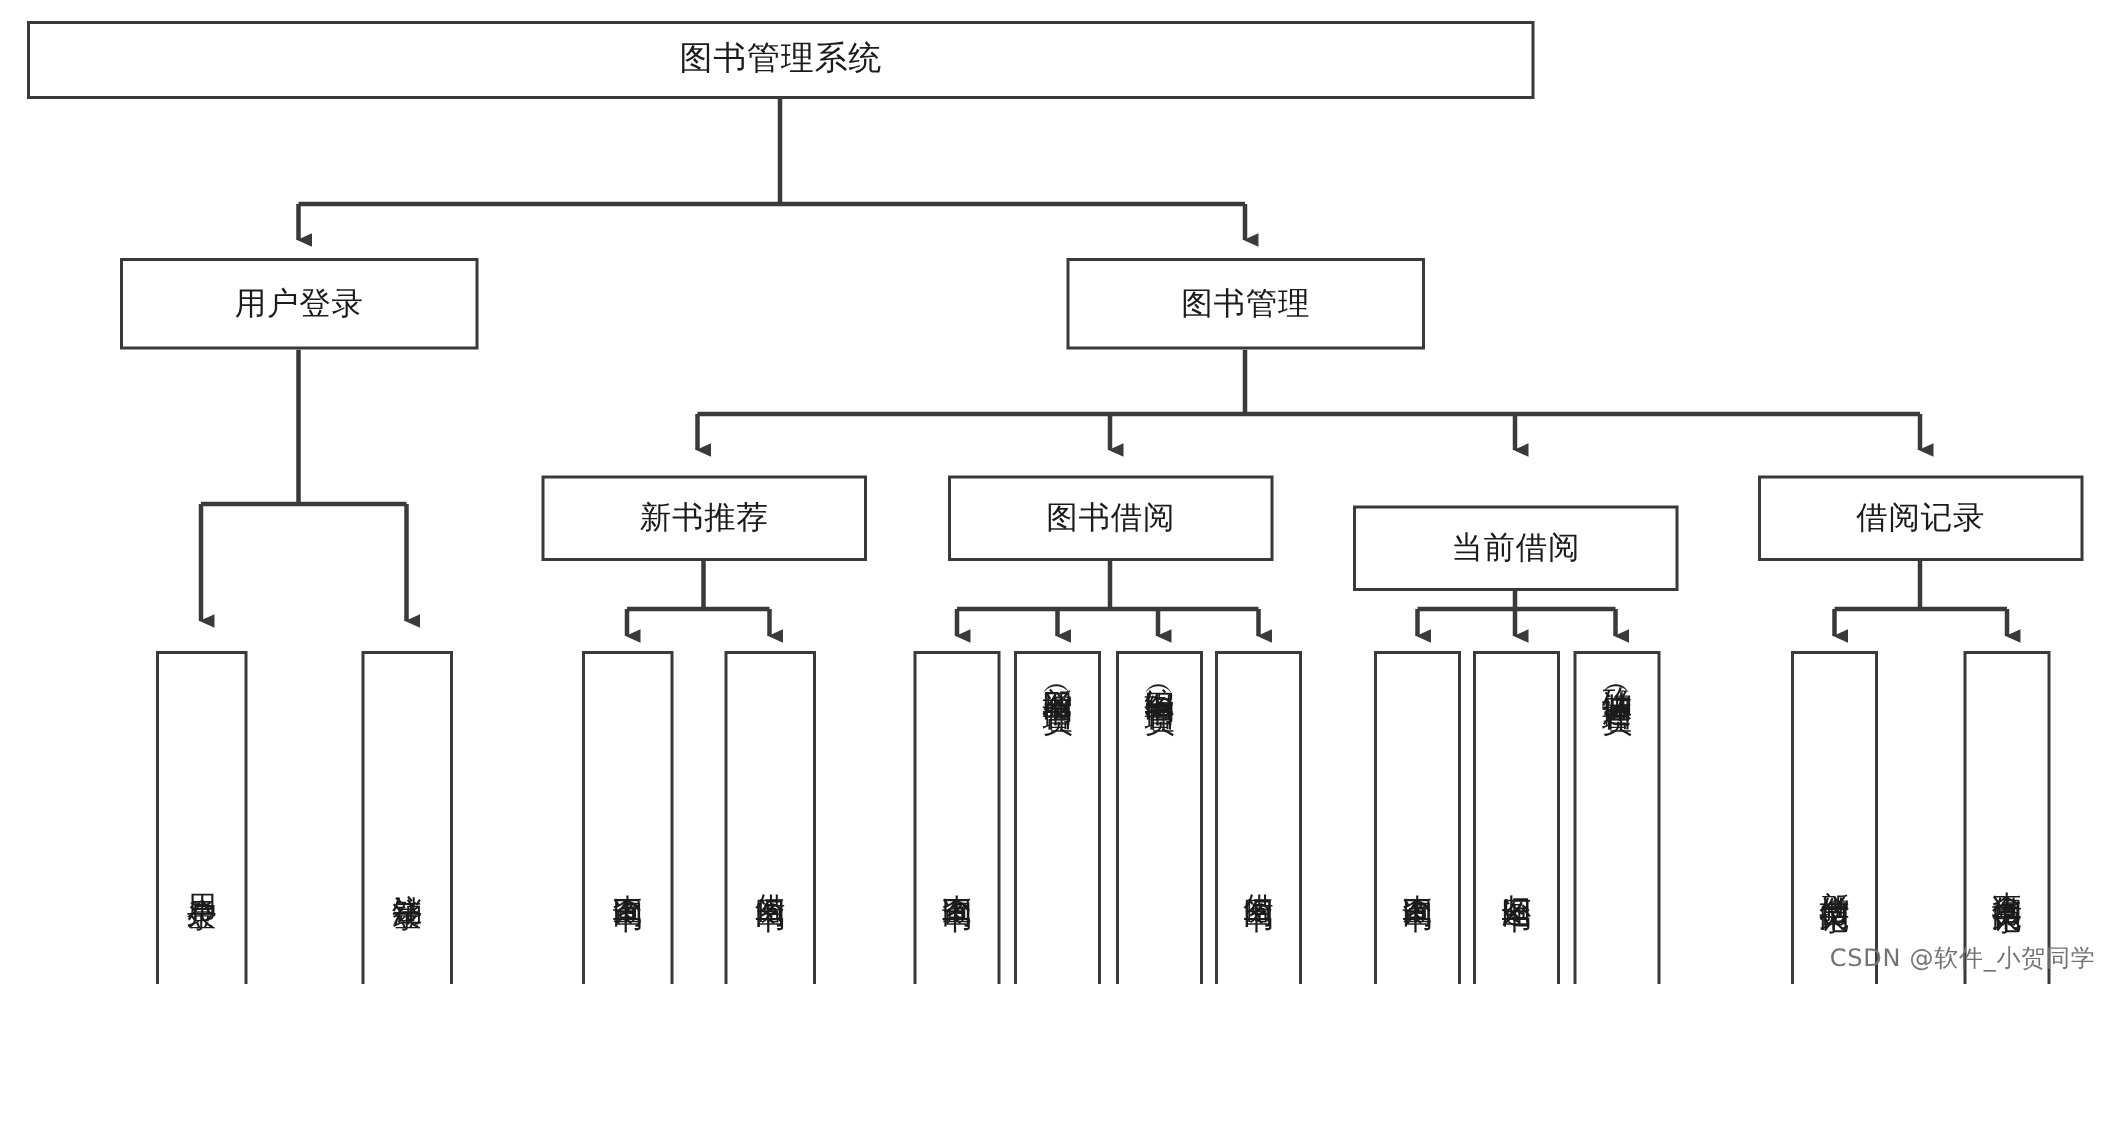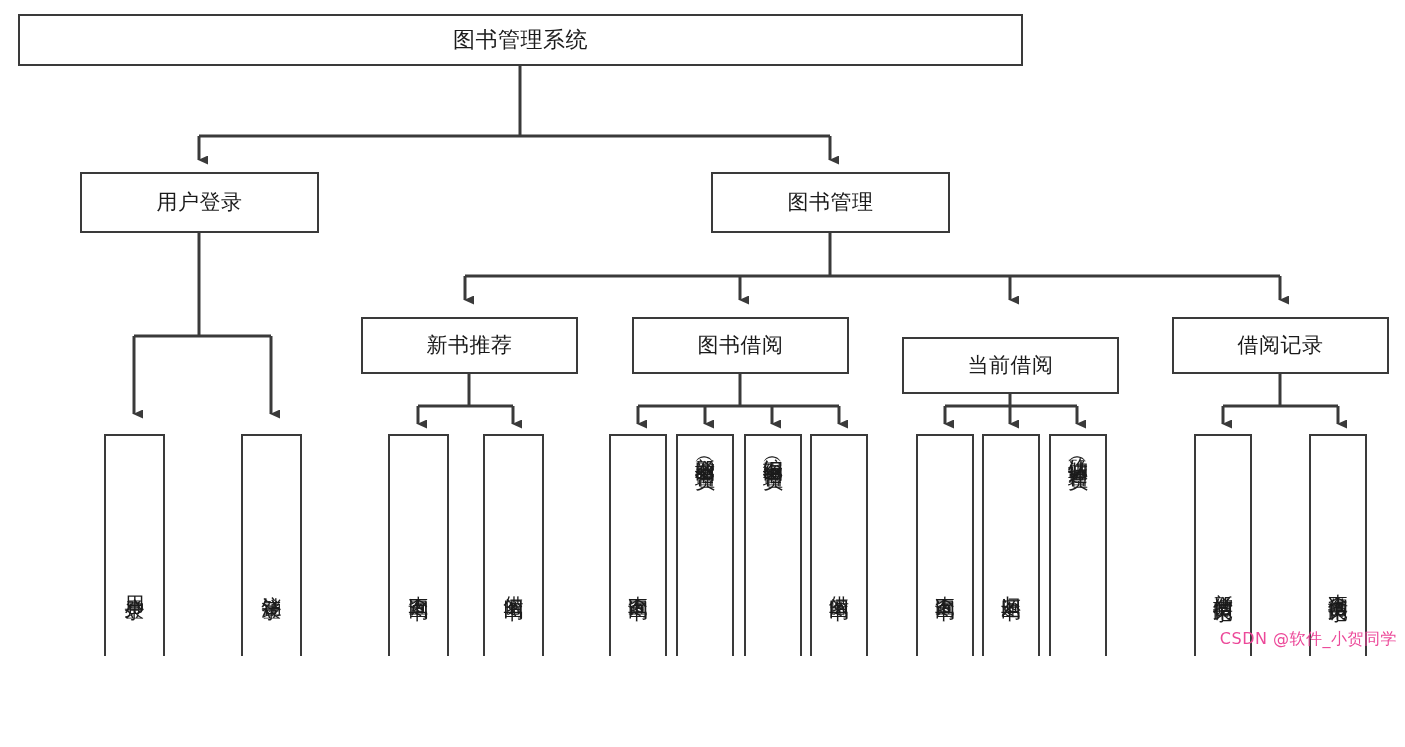--- a/index.html
+++ b/index.html
@@ -66,21 +66,21 @@
   }
   .node.vert.centered {
     align-items: center;
     padding-top: 0;
   }
   .watermark {
     position: absolute;
     right: 8px;
     bottom: 6px;
     font-size: 16px;
-    color: #ec4899;
+    color: #737373;
     letter-spacing: 0.5px;
     white-space: nowrap;
     font-family: "DejaVu Sans", "Liberation Sans", sans-serif;
   }
 </style>
 </head>
 <body>
 
 <div id="diagram-root">
 

